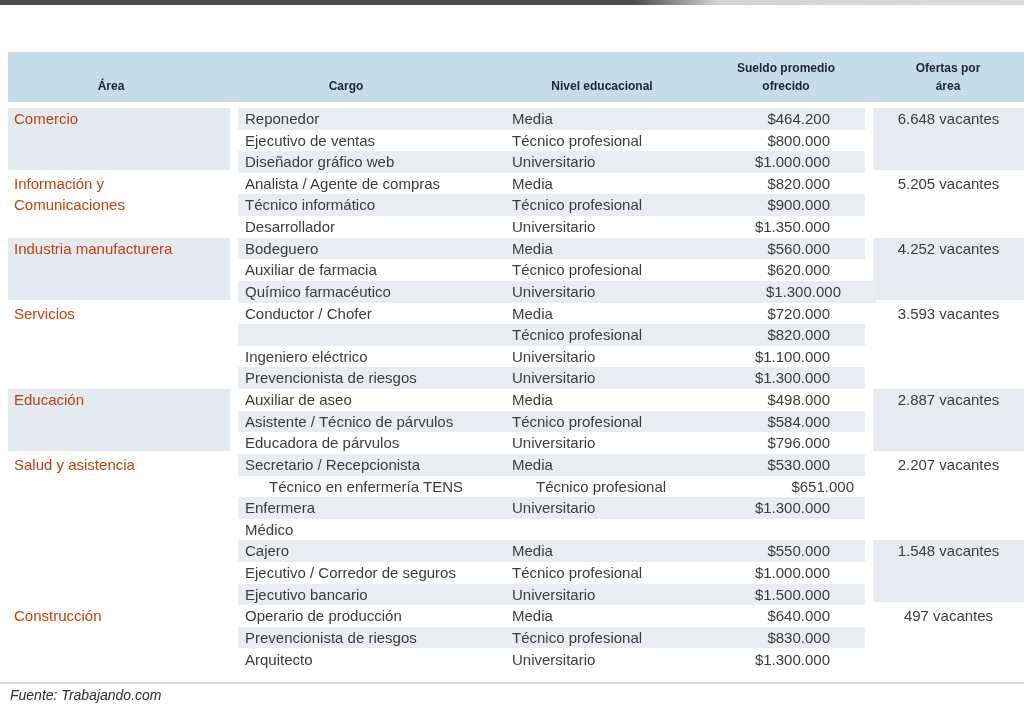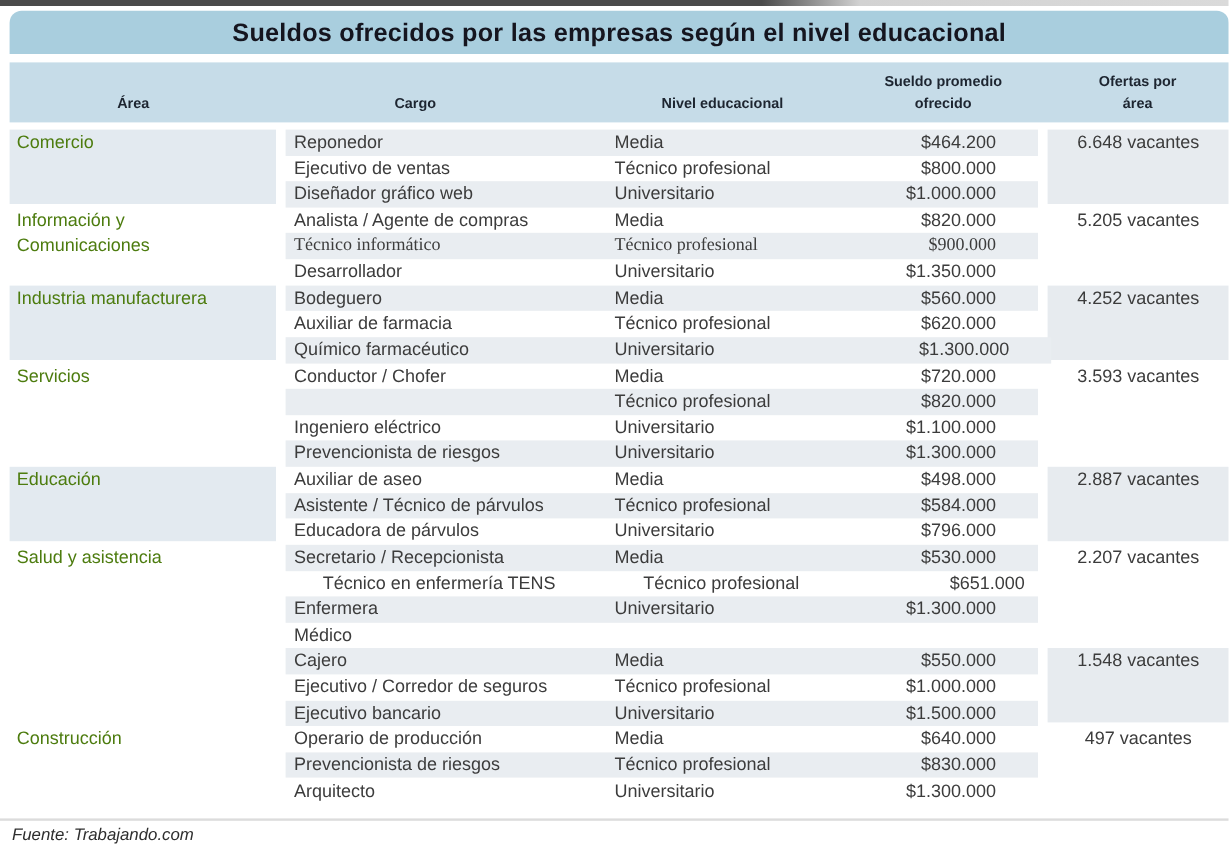--- a/index.html
+++ b/index.html
@@ -44,21 +44,21 @@
     line-height: 21.62px; white-space: nowrap;
   }
   .cell.cargo  { left: 7px; }
   .cell.nivel  { left: 274px; }
   .cell.sueldo { right: 35px; }
 
   .area-cell { position: absolute; left: 8px; width: 222px; }
   .area-cell.light { background: #e3eaf0; }
   .area-label {
     display: block; padding-left: 6px; padding-right: 16px;
-    font-size: 15px; color: #4d7c0f; line-height: 21.62px; white-space: pre-line;
+    font-size: 15px; color: #c2410c; line-height: 21.62px; white-space: pre-line;
   }
   .vac-cell { position: absolute; left: 873px; width: 151px; text-align: center; }
   .vac-cell.light { background: #e7ebef; }
   .vac-label { font-size: 15px; color: #3c3c3c; line-height: 21.62px; }
 
   .footer-line {
     position: absolute; left: 0; top: 682px; width: 1024px; height: 2px;
     background: #dcdcdc;
   }
   .source {
@@ -66,23 +66,20 @@
     font-size: 14px; font-style: italic; color: #2e2e2e;
   }
 </style>
 </head>
 <body>
 
 <div class="root">
 
   <div class="top-line"></div>
 
-  <div class="title-bar">
-    <span class="title-text">Sueldos ofrecidos por las empresas según el nivel educacional</span>
-  </div>
 
   <div class="header-bar">
     <span class="header-label h-area">Área</span>
     <span class="header-label h-cargo">Cargo</span>
     <span class="header-label h-nivel">Nivel educacional</span>
     <span class="header-label h-sueldo">Sueldo promedio
 ofrecido</span>
     <span class="header-label h-ofertas">Ofertas por área</span>
   </div>
 
@@ -109,21 +106,21 @@
       <div class="area-cell" style="top: 64.86px; height: 61.86px;">
         <span class="area-label">Información y
 Comunicaciones</span>
       </div>
       <div class="vac-cell" style="top: 64.86px; height: 61.86px;"><span class="vac-label">5.205 vacantes</span></div>
       <div class="row" style="top: 64.86px;">
         <span class="cell cargo">Analista / Agente de compras</span>
         <span class="cell nivel">Media</span>
         <span class="cell sueldo">$820.000</span>
       </div>
-      <div class="row striped" style="top: 86.48px; font-family: Liberation Serif, serif;">
+      <div class="row striped" style="top: 86.48px;">
         <span class="cell cargo">Técnico informático</span>
         <span class="cell nivel">Técnico profesional</span>
         <span class="cell sueldo">$900.000</span>
       </div>
       <div class="row" style="top: 108.1px;">
         <span class="cell cargo">Desarrollador</span>
         <span class="cell nivel">Universitario</span>
         <span class="cell sueldo">$1.350.000</span>
       </div>
       <div class="area-cell light" style="top: 129.72px; height: 61.86px;">

